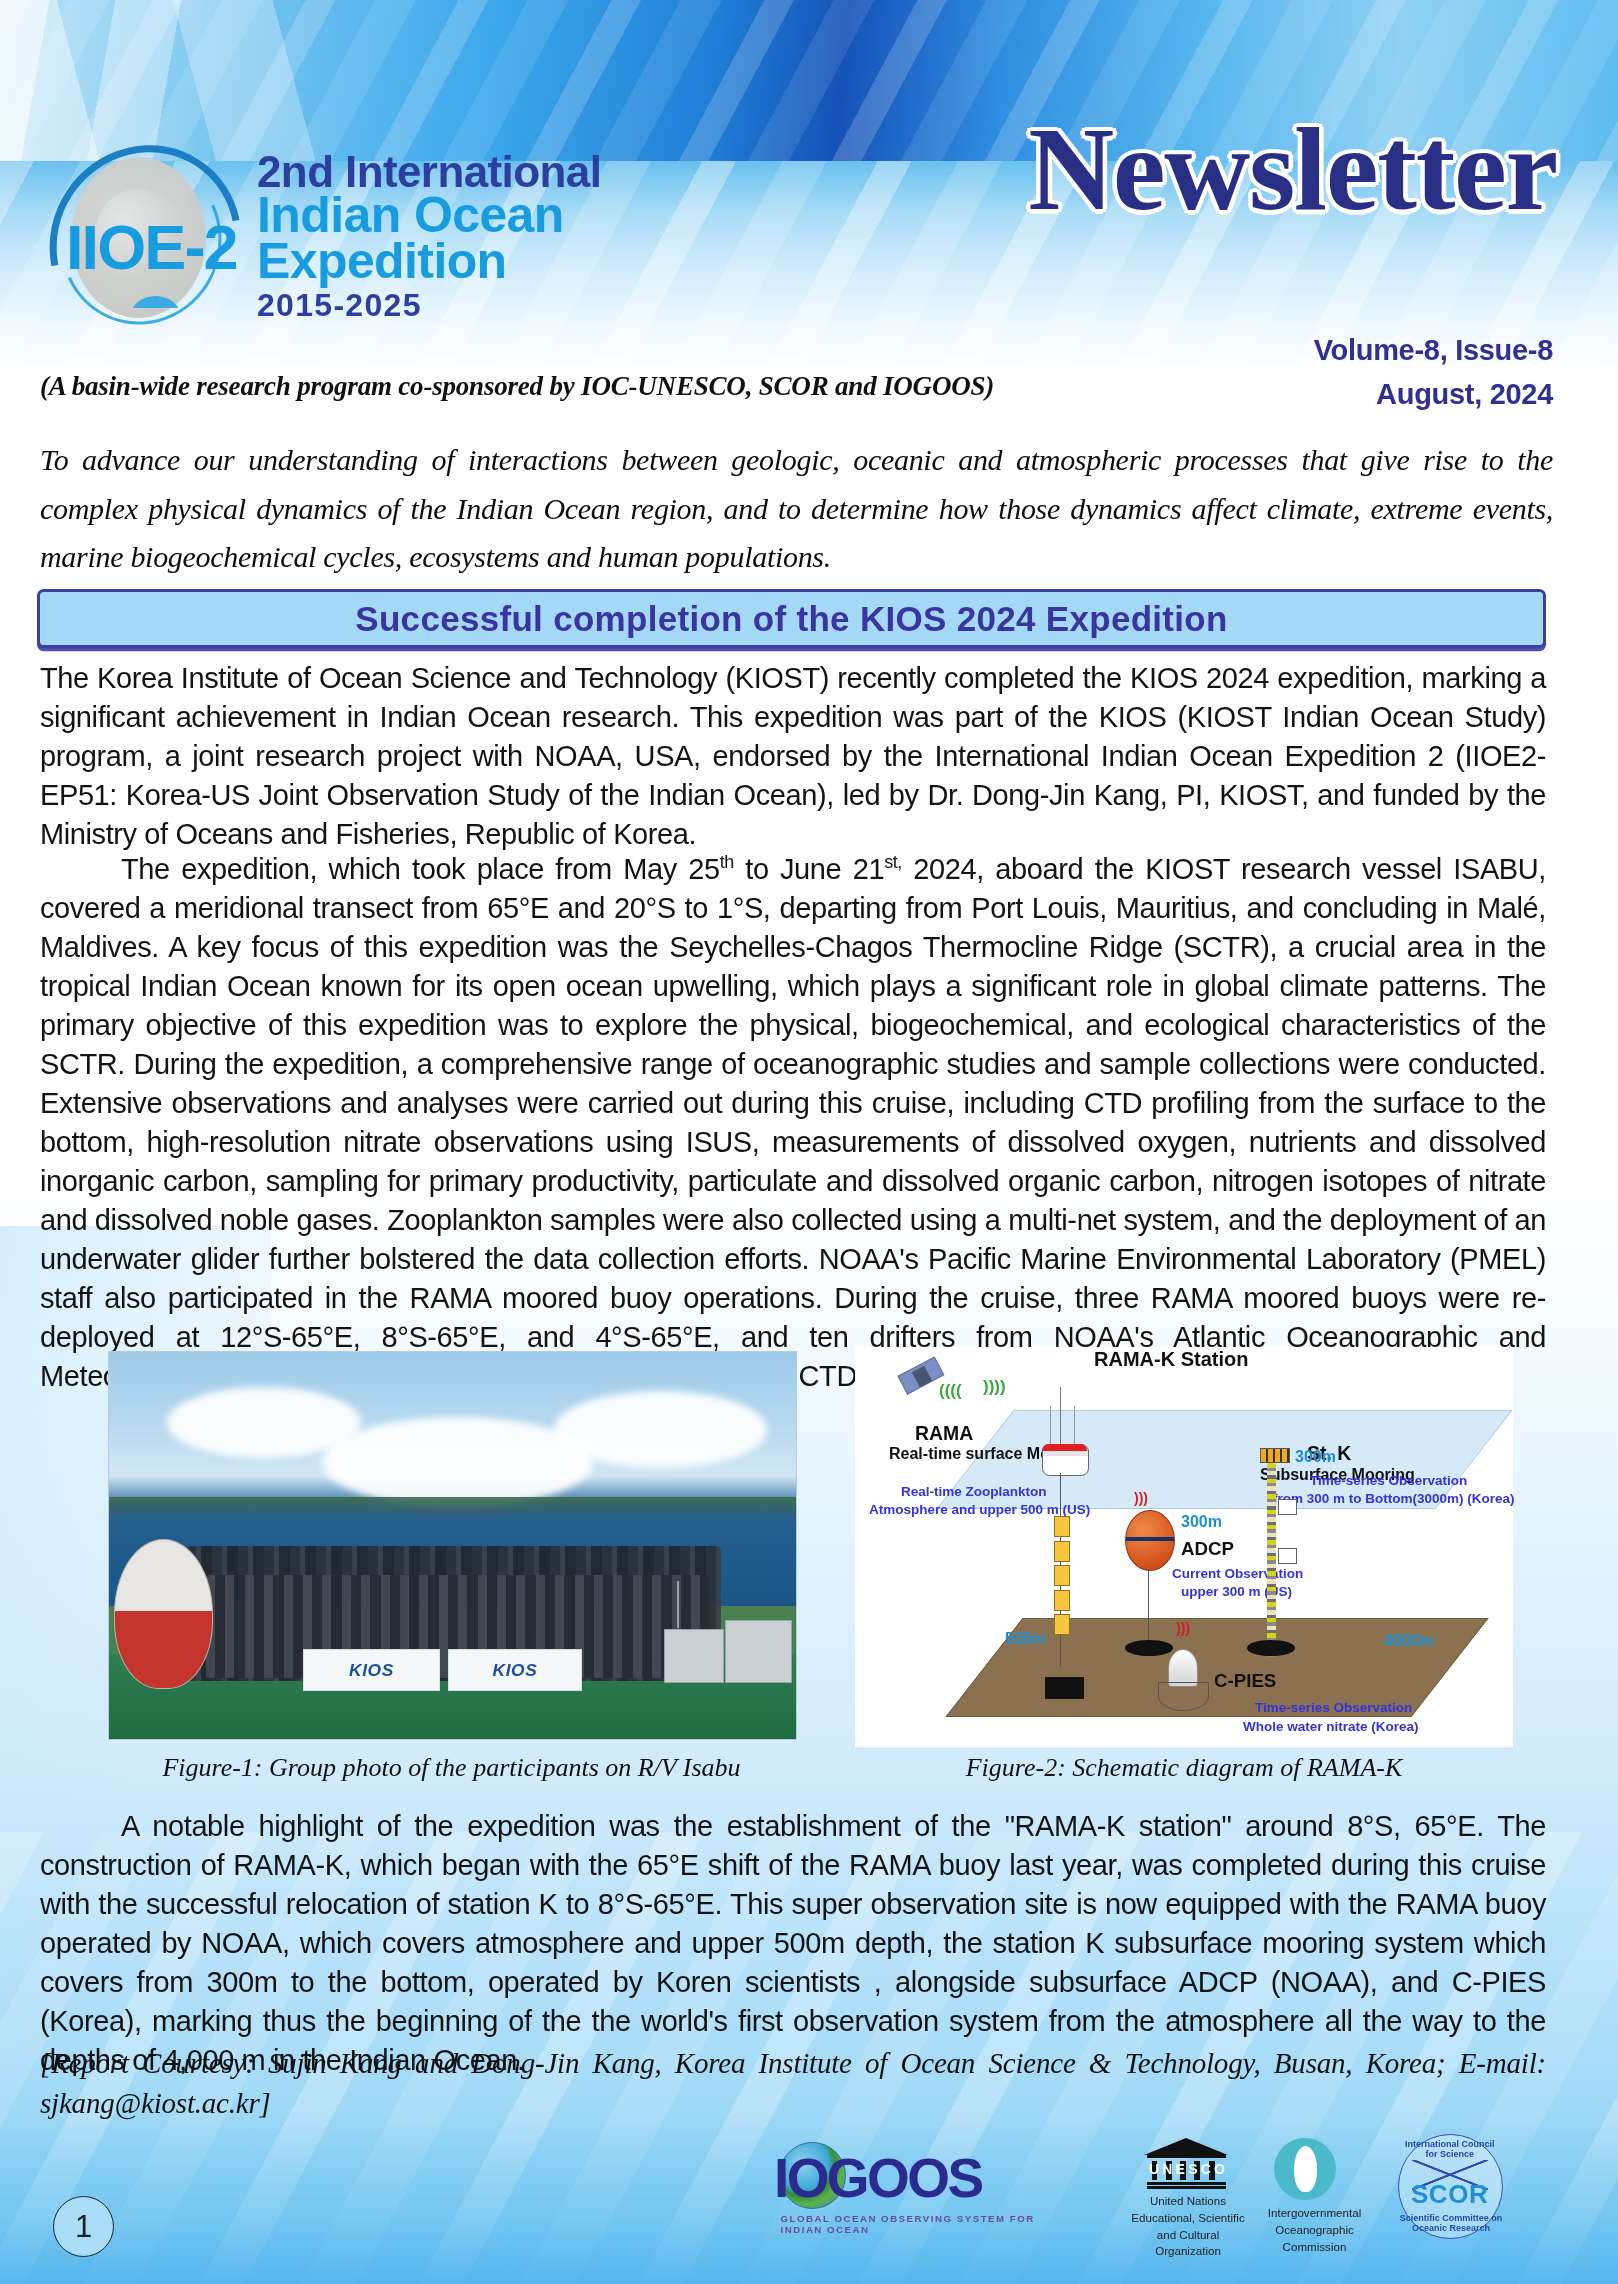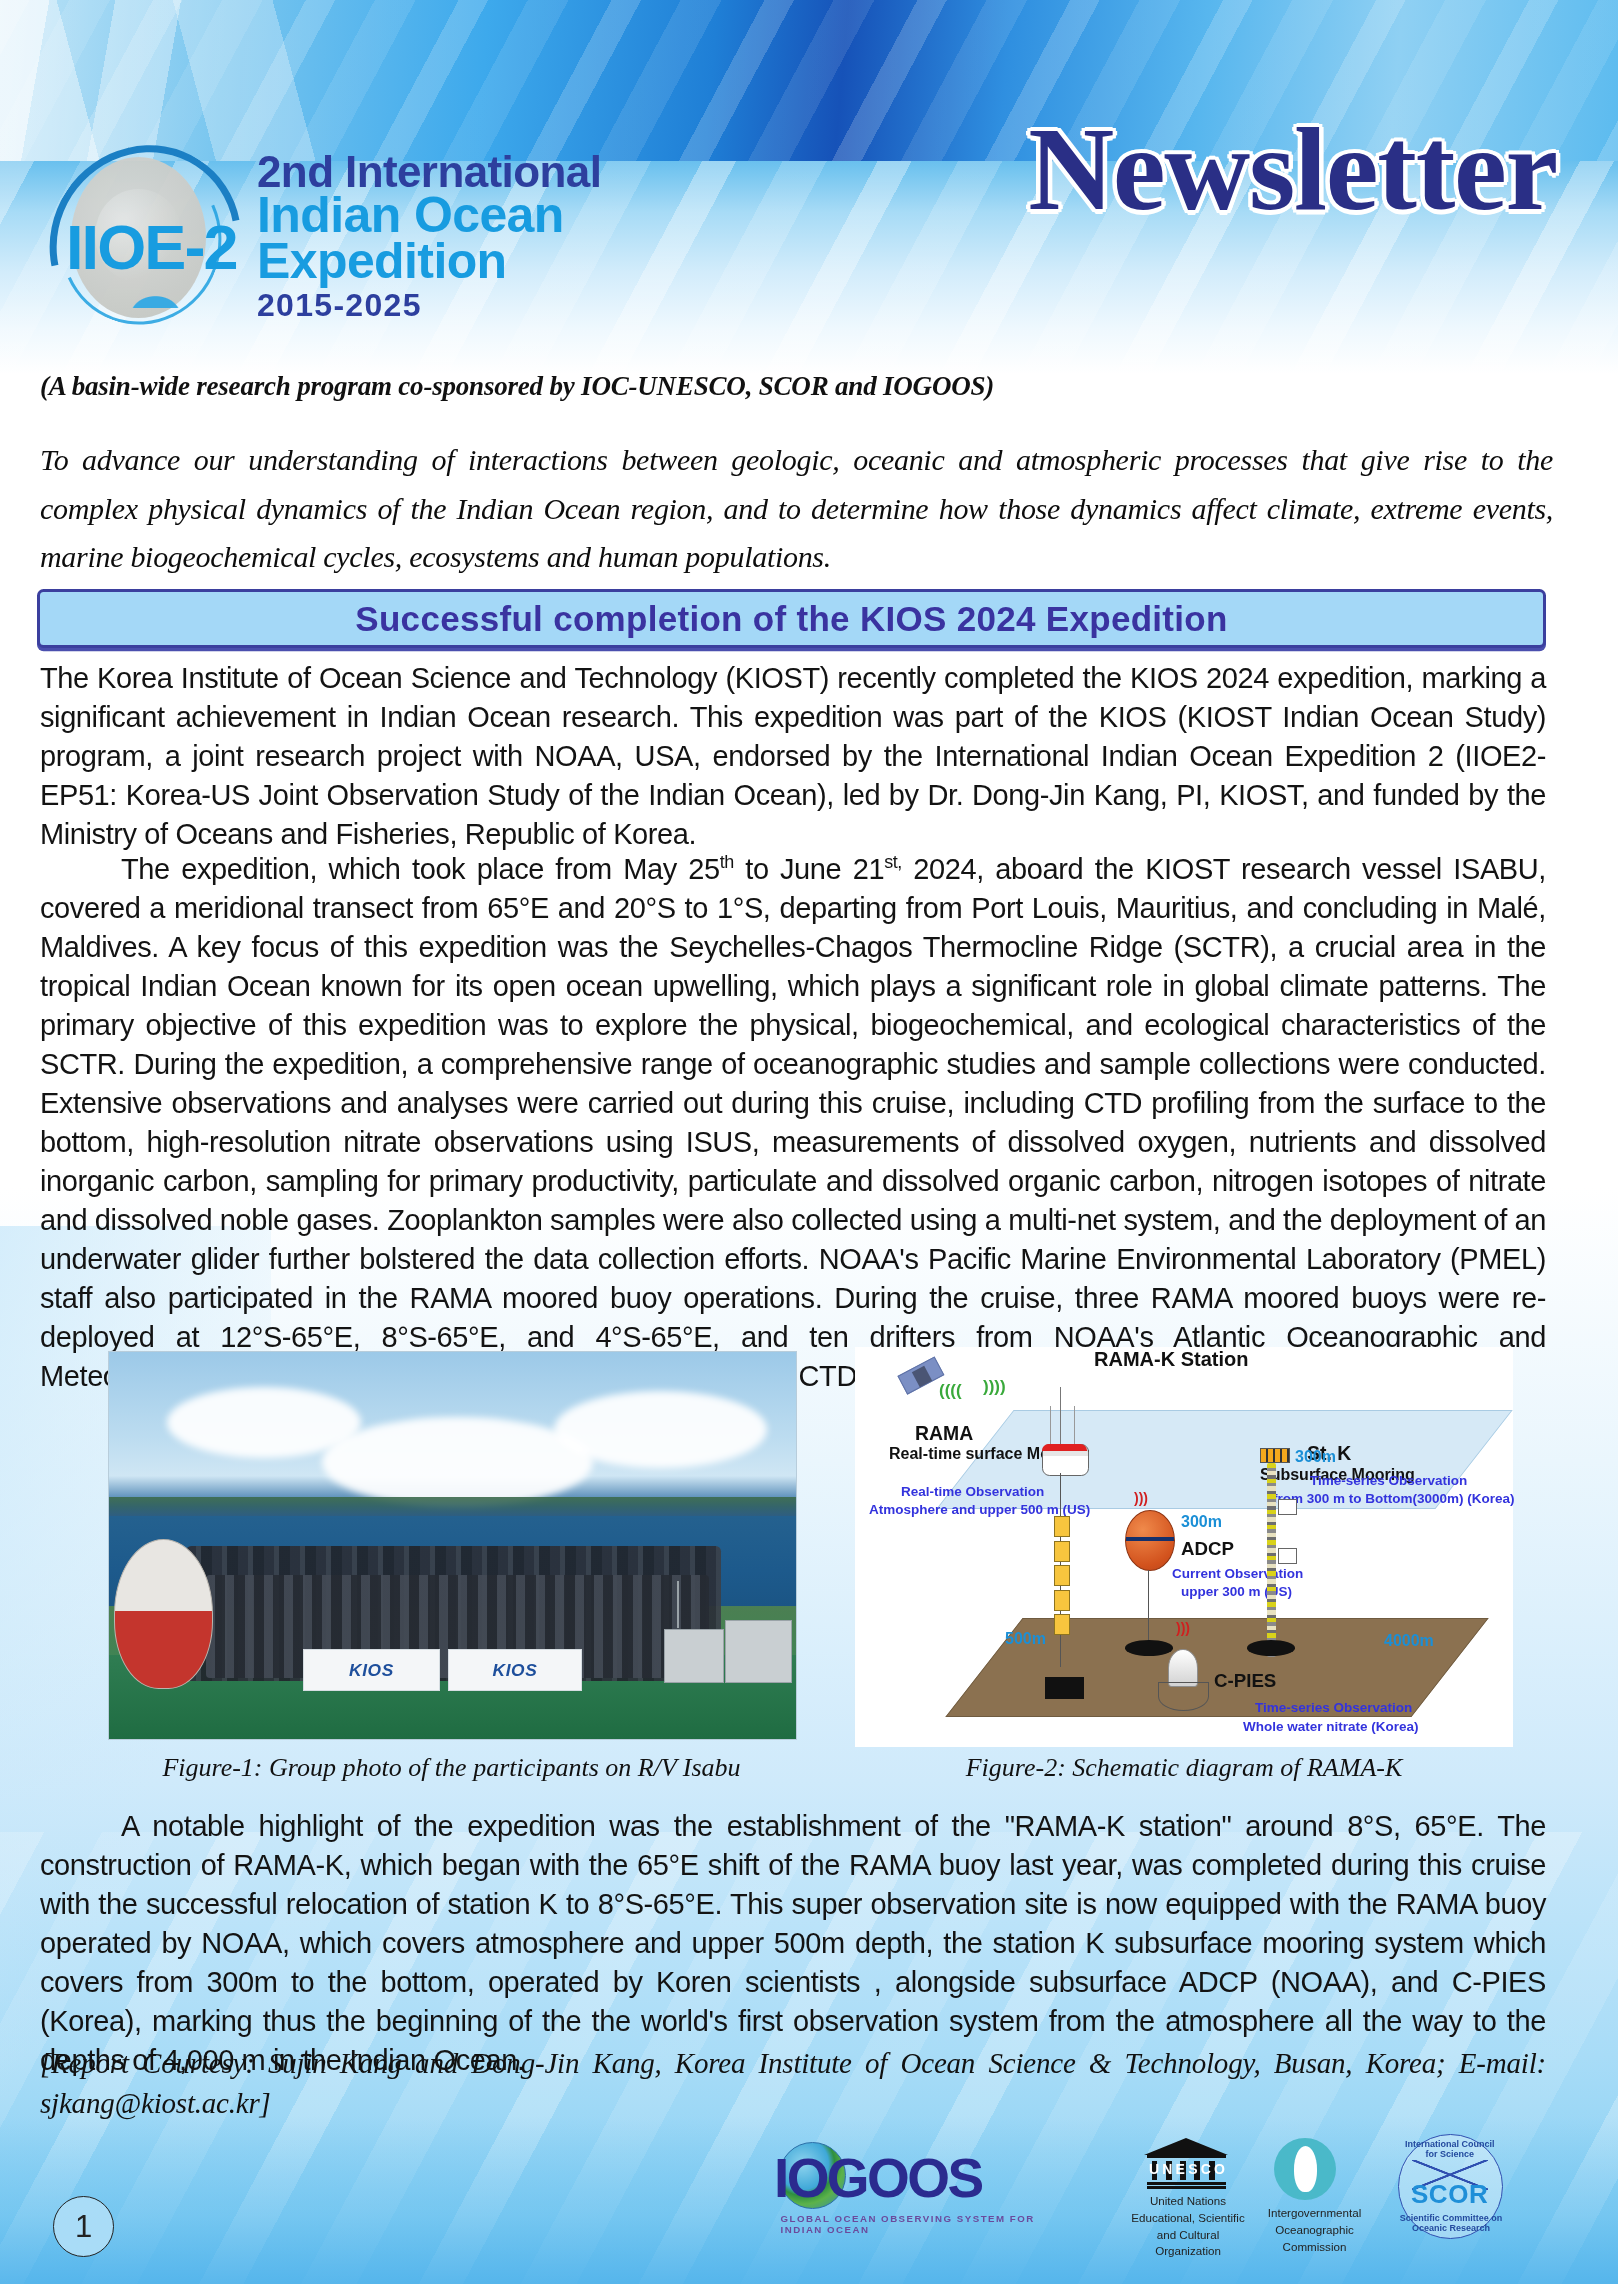--- a/index.html
+++ b/index.html
@@ -294,20 +294,24 @@
       <div id="logo-words">
         <div class="lw1">2nd International</div>
         <div class="lw2">Indian Ocean</div>
         <div class="lw3">Expedition</div>
         <div class="lw4">2015-2025</div>
       </div>
     </div>
 
     <div id="newsletter-title">Newsletter</div>
 
+    <div id="volume-line">
+      <div>Volume-8, Issue-8</div>
+      <div>August, 2024</div>
+    </div>
 
     <div id="sponsor-line">(A basin-wide research program co-sponsored by IOC-UNESCO, SCOR and IOGOOS)</div>
   </div>
 
   <div id="mission">To advance our understanding of interactions between geologic, oceanic and atmospheric processes that give rise to the complex physical dynamics of the Indian Ocean region, and to determine how those dynamics affect climate, extreme events, marine biogeochemical cycles, ecosystems and human populations.</div>
 
   <div id="banner">
     <div id="banner-title">Successful completion of the KIOS 2024 Expedition</div>
   </div>
 
@@ -343,21 +347,21 @@
       <div class="f2-sea"></div>
       <div class="f2-floor"></div>
 
       <div class="f2-sat"></div>
       <div class="f2-sat-body"></div>
       <div class="f2-wave-g" style="left:84px;top:34px;">((((</div>
       <div class="f2-wave-g" style="left:128px;top:30px;">))))</div>
 
       <div class="f2-lbl-blk" style="left:60px;top:75px;font-size:19.4px;">RAMA</div>
       <div class="f2-lbl-blk" style="left:34px;top:98px;font-size:16px;">Real-time surface Mooring</div>
-      <div class="f2-lbl-blue" style="left:46px;top:137px;font-size:13.5px;">Real-time Observation</div>
+      <div class="f2-lbl-blue" style="left:46px;top:137px;font-size:13.5px;">Real-time Zooplankton</div>
       <div class="f2-lbl-blue" style="left:14px;top:155px;font-size:13.5px;">Atmosphere and upper 500 m (US)</div>
       <div class="f2-mast"></div>
       <div class="f2-mast2"></div>
       <div class="f2-buoy-rama"></div>
       <div class="f2-line" style="left:205px;top:126px;height:194px;"></div>
       <div class="f2-yellow" style="left:199px;top:169px;"></div>
       <div class="f2-yellow" style="left:199px;top:194px;"></div>
       <div class="f2-yellow" style="left:199px;top:218px;"></div>
       <div class="f2-yellow" style="left:199px;top:243px;"></div>
       <div class="f2-yellow" style="left:199px;top:267px;"></div>

